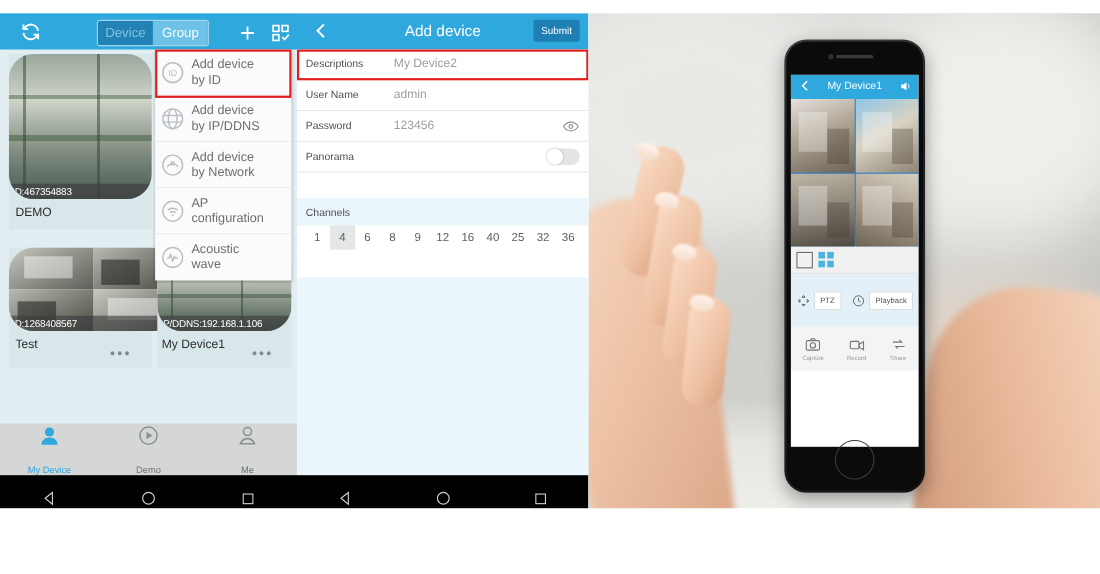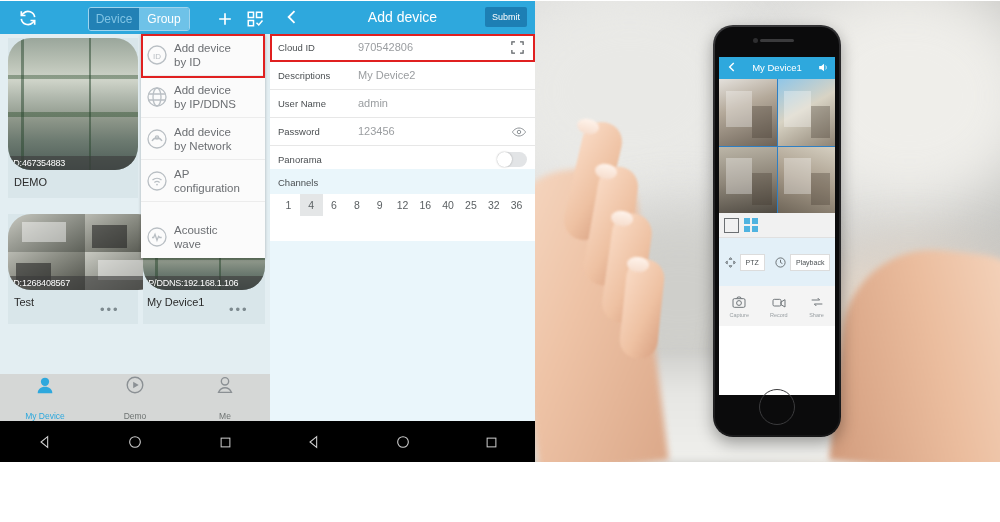--- a/index.html
+++ b/index.html
@@ -4,21 +4,21 @@
 <style>
   html,body{margin:0;padding:0;}
   body{
     width:1000px;height:522px;background:#ffffff;
     font-family:"Liberation Sans", sans-serif;
     overflow:hidden;
   }
   .stage{position:relative;width:1000px;height:522px;}
 
   
-  .panel{position:absolute;top:1px;height:462px;overflow:hidden;}
+  .panel{position:absolute;top:12px;height:462px;overflow:hidden;}
   .panel-1{left:0;width:270px;background:#e3eef2;}
   .panel-2{left:270px;width:265px;background:#ffffff;}
   .panel-3{left:535px;width:465px;}
 
   
   .p1-topbar{position:absolute;left:0;top:0;width:270px;height:33px;background:#2ea8dd;}
   .p1-refresh{position:absolute;left:18px;top:7px;width:20px;height:20px;color:#ffffff;}
   .seg{position:absolute;left:88px;top:6px;width:100px;height:22px;border:1px solid #9fd4ee;border-radius:3px;overflow:hidden;display:flex;}
   .seg-a{flex:1;display:flex;align-items:center;justify-content:center;background:#2281b5;color:#7fc3e4;font-size:12px;}
   .seg-b{flex:1;display:flex;align-items:center;justify-content:center;background:#6ec2e8;color:#ffffff;font-size:12px;}
@@ -42,21 +42,21 @@
         linear-gradient(180deg,transparent 0 28%,rgba(60,90,60,.45) 28% 31%,transparent 31% 56%,rgba(60,90,60,.5) 56% 60%,transparent 60%);}
   .ph-quad{position:absolute;inset:0;display:grid;grid-template-columns:1fr 1fr;grid-template-rows:1fr 1fr;}
   .q{position:relative;overflow:hidden;}
   .qa{background:linear-gradient(150deg,#c8c9c1 0%,#9b9d95 40%,#5d6058 100%);}
   .qb{background:linear-gradient(150deg,#b9bab2 0%,#86887f 45%,#4a4c45 100%);}
   .q::after{content:"";position:absolute;left:18%;top:22%;width:58%;height:52%;background:rgba(255,255,255,.45);}
   .qb::after{background:rgba(30,30,30,.55);left:10%;top:30%;width:46%;height:60%;}
 
   .menu{position:absolute;left:141px;top:33px;width:124px;background:#fbfbfb;box-shadow:0 1px 3px rgba(0,0,0,.25);}
   .menu-item{position:relative;display:flex;align-items:center;min-height:42px;padding:5px 6px 5px 4px;box-sizing:border-box;border-bottom:1px solid #ececec;}
-  .menu-item:last-child{border-bottom:none;margin-top:14px;}
+  .menu-item:last-child{border-bottom:none;}
   .menu-ic{width:24px;height:24px;flex:0 0 24px;margin-right:5px;color:#b9bfc4;}
   .menu-tx{font-size:11.5px;line-height:14px;color:#6c6f73;}
   .menu-hi{position:absolute;left:141px;top:33px;width:124px;height:44px;border:2px solid #e02020;box-sizing:border-box;pointer-events:none;}
 
   .tabbar{position:absolute;left:0;top:373px;width:270px;height:47px;background:#d5d7d6;display:flex;}
   .tab{flex:1;display:flex;flex-direction:column;align-items:center;justify-content:space-between;gap:2px;}
   .tab-ic{width:22px;height:22px;}
   .tab-lb{font-size:8.5px;}
   .tab-on .tab-lb{color:#2ea8dd;}
   .tab-off .tab-lb{color:#6e7372;}
@@ -318,30 +318,20 @@
 
     <div class="p2-topbar">
       <svg class="p2-back" viewBox="0 0 24 24" fill="none" stroke="currentColor" stroke-width="2.2">
           <path d="M15 5l-7 7 7 7"></path>
         </svg>
       <div class="p2-title">Add device</div>
       <div class="p2-submit">Submit</div>
     </div>
 
     <div class="frm">
-      <div class="row">
-        <div class="row-lb">Cloud ID</div>
-        <div class="row-vl">970542806</div>
-        <svg class="qr-ic" viewBox="0 0 24 24" fill="none" stroke="currentColor" stroke-width="2">
-            <path d="M3 8V3h5"></path>
-            <path d="M21 8V3h-5"></path>
-            <path d="M3 16v5h5"></path>
-            <path d="M21 16v5h-5"></path>
-          </svg>
-      </div>
 
       <div class="row">
         <div class="row-lb">Descriptions</div>
         <div class="row-vl">My Device2</div>
       </div>
 
       <div class="row">
         <div class="row-lb">User Name</div>
         <div class="row-vl">admin</div>
       </div>

